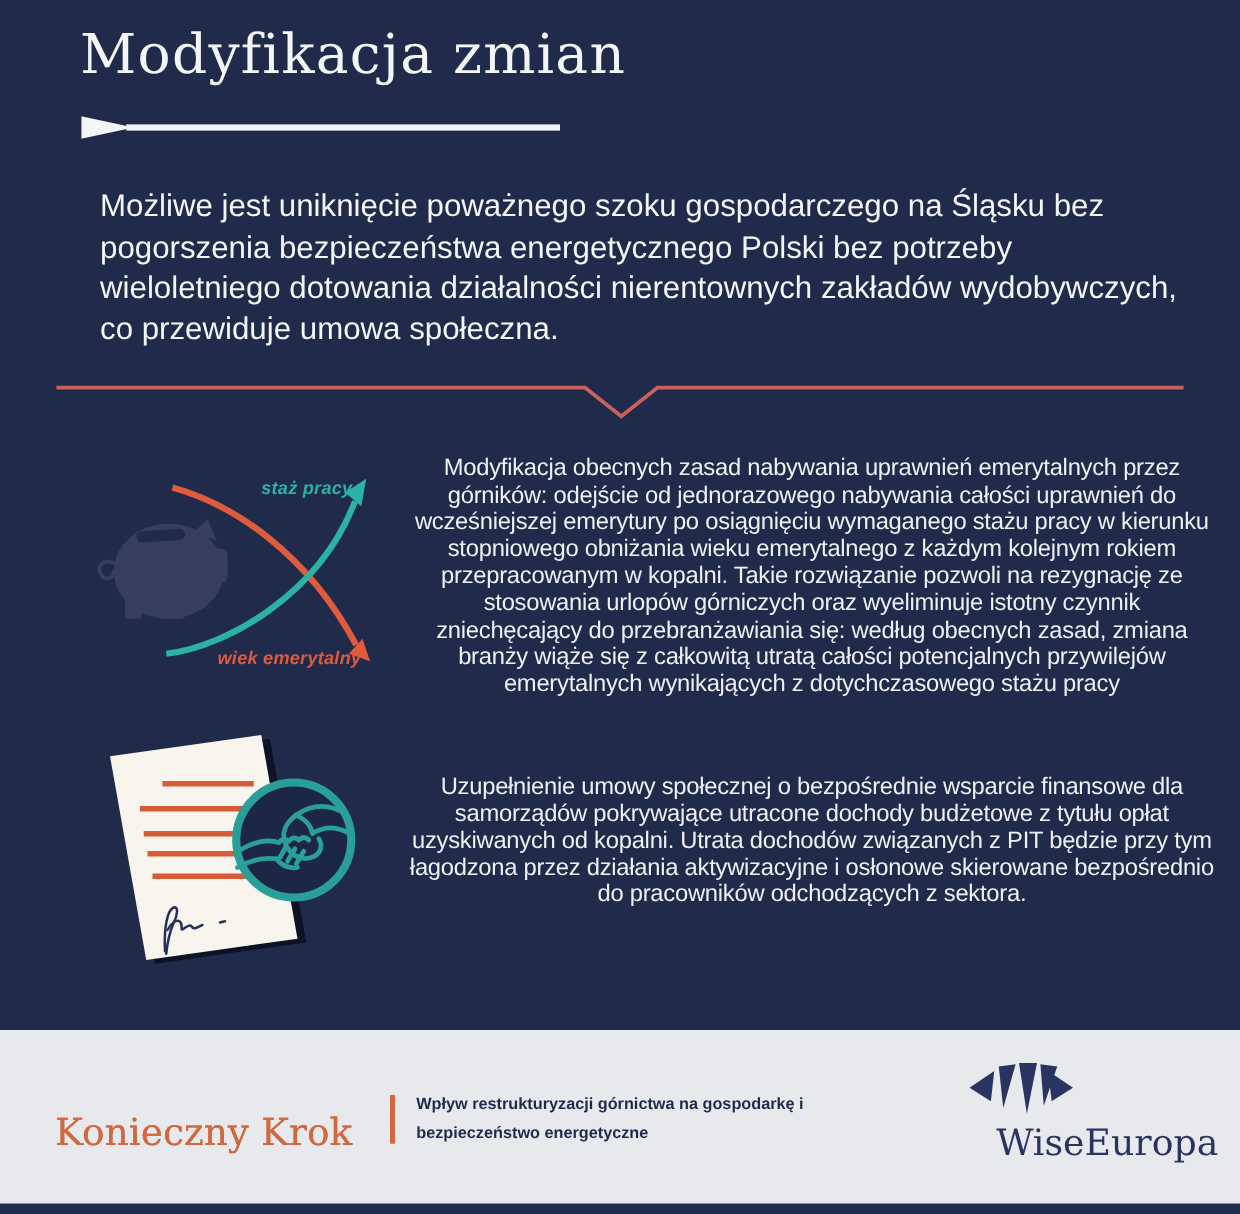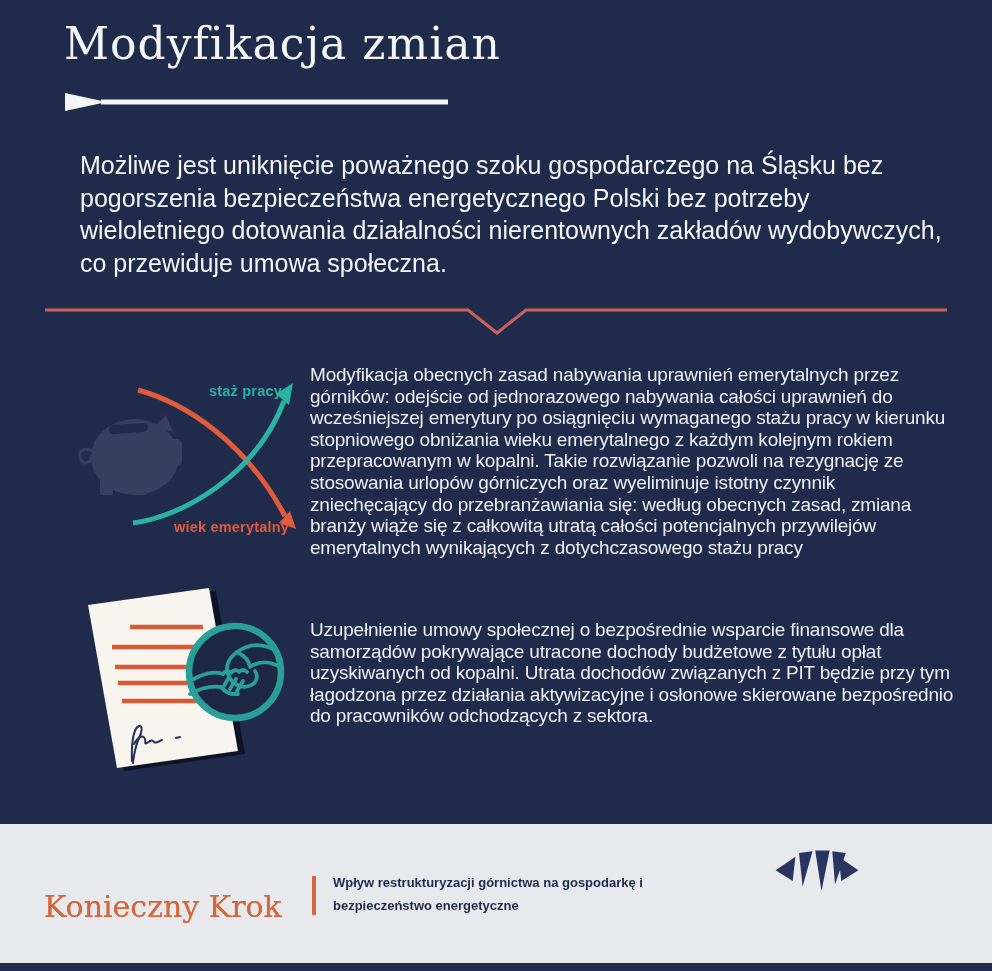--- a/index.html
+++ b/index.html
@@ -17,28 +17,29 @@
   }
   .title-arrow{left:65px;top:92px;width:383px;height:20px;}
   
   .intro{
     left:68px;top:149px;width:878px;
     font-size:25px;line-height:32.5px;color:#f4f5f7;margin-left:12px;
   }
   .divider{left:45px;top:305px;width:902px;height:32px;}
   
   .section-text{
-    left:310px;width:645px;
+    left:327px;width:645px;
     font-size:19px;line-height:21.6px;color:#eef0f4;
     letter-spacing:-0.2px;
+    text-align:center;
   }
   .sec1-text{top:364px;}
   .sec2-text{top:619px;}
   .chart-icon{left:70px;top:373px;width:235px;height:172px;}
-  .chart-label{font-weight:bold;font-size:14.5px;letter-spacing:0.2px;}
+  .chart-label{font-weight:bold;font-size:14.5px;letter-spacing:0.2px;font-style:italic;}
   .label-rising{left:209px;top:383px;color:#2cb2a2;}
   .label-falling{left:174px;top:519px;color:#e05a3c;}
   .doc-icon{left:80px;top:578px;width:212px;height:208px;}
   
   .footer{left:0;top:824px;width:992px;height:139px;background:#e8e9ed;}
   .footer-brand{
     left:44px;top:869px;
     font-family:"DejaVu Serif",serif;
     font-size:30px;color:#d2683e;margin-top:20px;
   }
@@ -141,15 +142,16 @@
 <div class="abs logo">
   <svg class="logo-mark" viewBox="0 0 100 60">
     <g fill="#2a3460">
       <polygon points="4,28 26,13 23,40"></polygon>
       <polygon points="30,9 45,7 34,46"></polygon>
       <polygon points="48,6 64,6 55,51"></polygon>
       <polygon points="67,7 82,9 70,44"></polygon>
       <polygon points="96,28 74,13 77,40"></polygon>
     </g>
   </svg>
+  <div class="logo-text">WiseEuropa</div>
 </div>
 
 <div class="abs bottom-bar"></div>
 
 </body></html>

